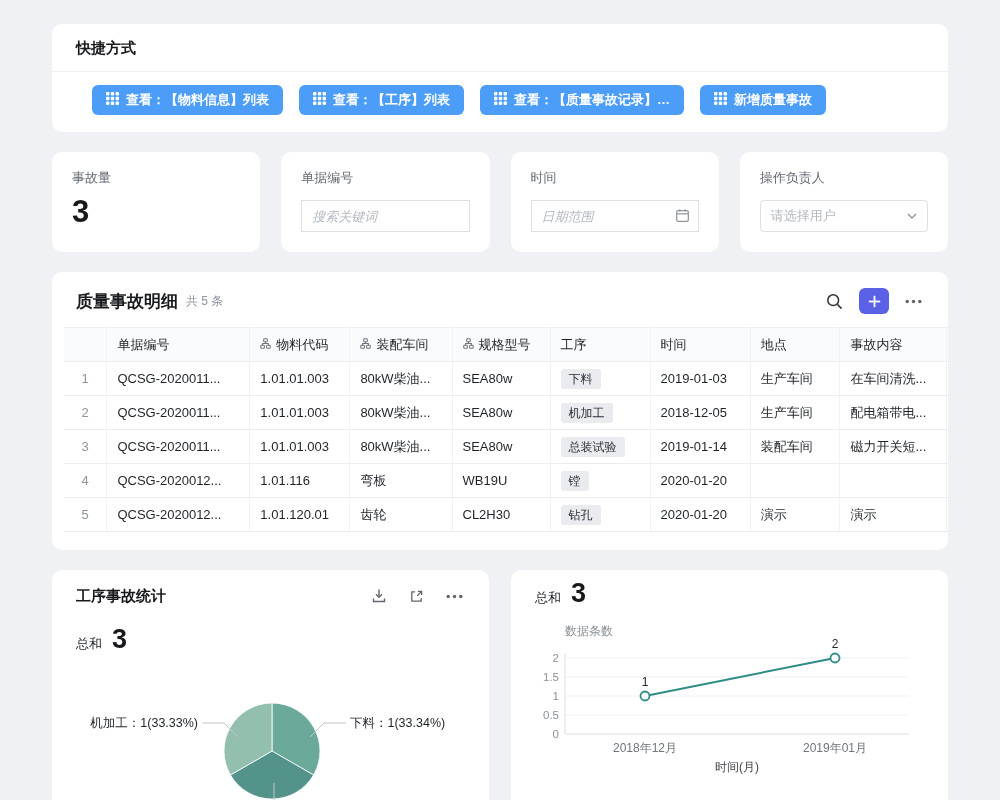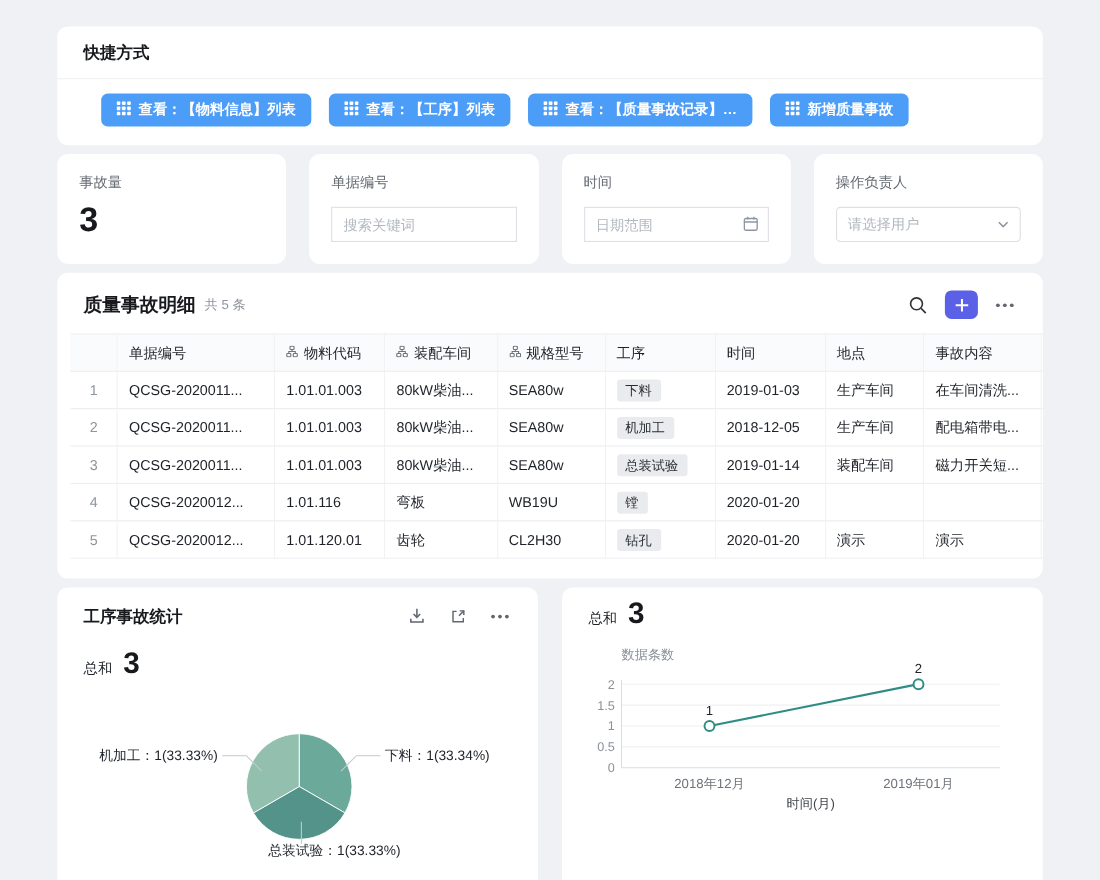--- a/index.html
+++ b/index.html
@@ -2,37 +2,37 @@
 <html><head>
 <meta charset="utf-8">
 <style>
   * { margin:0; padding:0; box-sizing:border-box; }
   html,body { width:1000px; height:800px; }
   body {
     background:#eff1f4;
     font-family:"Liberation Sans","DejaVu Sans",sans-serif;
     color:#1f2329; overflow:hidden;
   }
-  .page { width:1000px; height:800px; padding:24px 52px 0; display:flex; flex-direction:column; gap:8px; overflow:hidden; }
+  .page { width:1000px; height:800px; padding:24px 52px 0; display:flex; flex-direction:column; gap:20px; overflow:hidden; }
   .card { background:#fff; border-radius:10px; }
 
   
   .shortcuts-title { font-size:15px; font-weight:bold; padding:15px 24px 13px; color:#17191c; }
   .shortcut-row { border-top:1px solid #f0f1f4; padding:13px 40px 17px; display:flex; gap:16px; }
   .btn-blue { display:inline-flex; align-items:center; gap:7px; background:#4b9df8; color:#fff; border:none;
     border-radius:6px; height:30px; padding:0 14px; font-size:13px; font-weight:600; font-family:inherit; cursor:pointer; white-space:nowrap; }
 
   
   .filter-row { display:grid; grid-template-columns:repeat(4,1fr); gap:21px; }
   .filter-card { padding:17px 20px 20px; }
   .filter-label { font-size:13px; color:#646a73; }
   .stat-value { font-size:31px; font-weight:bold; margin-top:7px; color:#17191c; }
   .input-wrap { position:relative; margin-top:13px; }
   .text-input { width:100%; height:32px; border:1px solid #dcdfe4; border-radius:0; padding:0 10px;
-    font-size:13px; font-family:inherit; color:#1f2329; background:#fff; }
+    font-size:13px; font-family:inherit; color:#1f2329; background:#fff;font-style:italic; }
   .text-input::placeholder { color:#b3b8c0; }
   .input-icon { position:absolute; right:9px; top:8px; line-height:0; }
   .select-box { margin-top:13px; height:32px; border:1px solid #dcdfe4; border-radius:4px; padding:0 10px;
     display:flex; align-items:center; justify-content:space-between; cursor:pointer; background:#fff; }
   .select-placeholder { font-size:13px; color:#b3b8c0; }
 
   
   .table-head { display:flex; align-items:center; padding:16px 24px 13px; gap:14px; }
   .table-title { font-size:17px; font-weight:bold; color:#17191c; }
   .table-count { font-size:12px; color:#8f959e; margin-left:-6px; }

